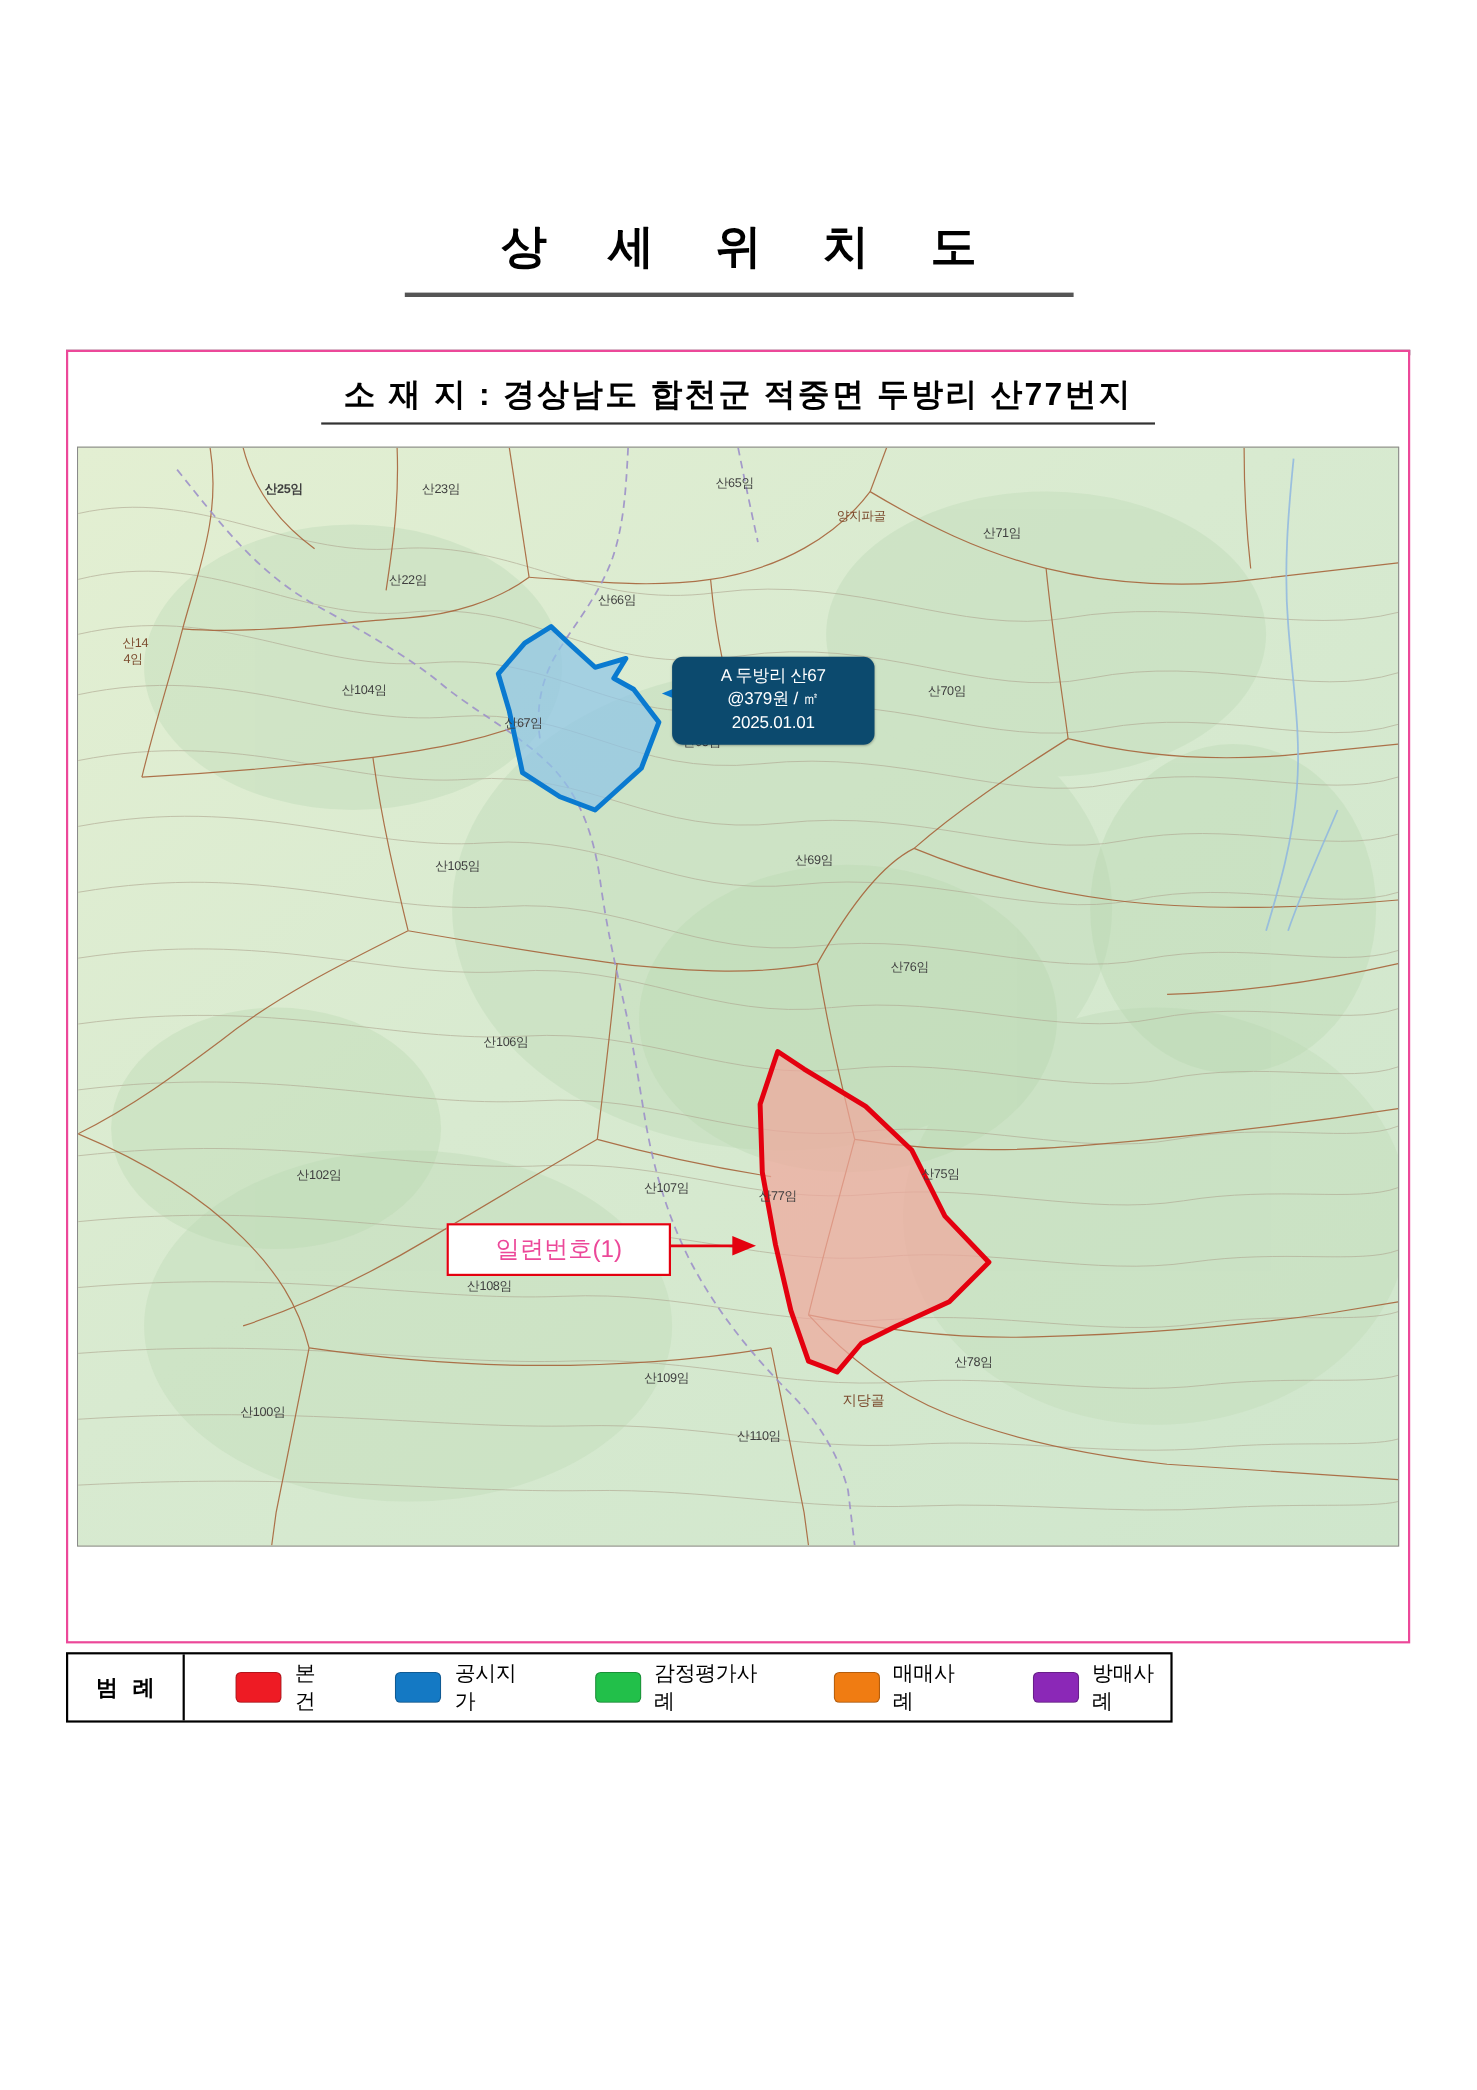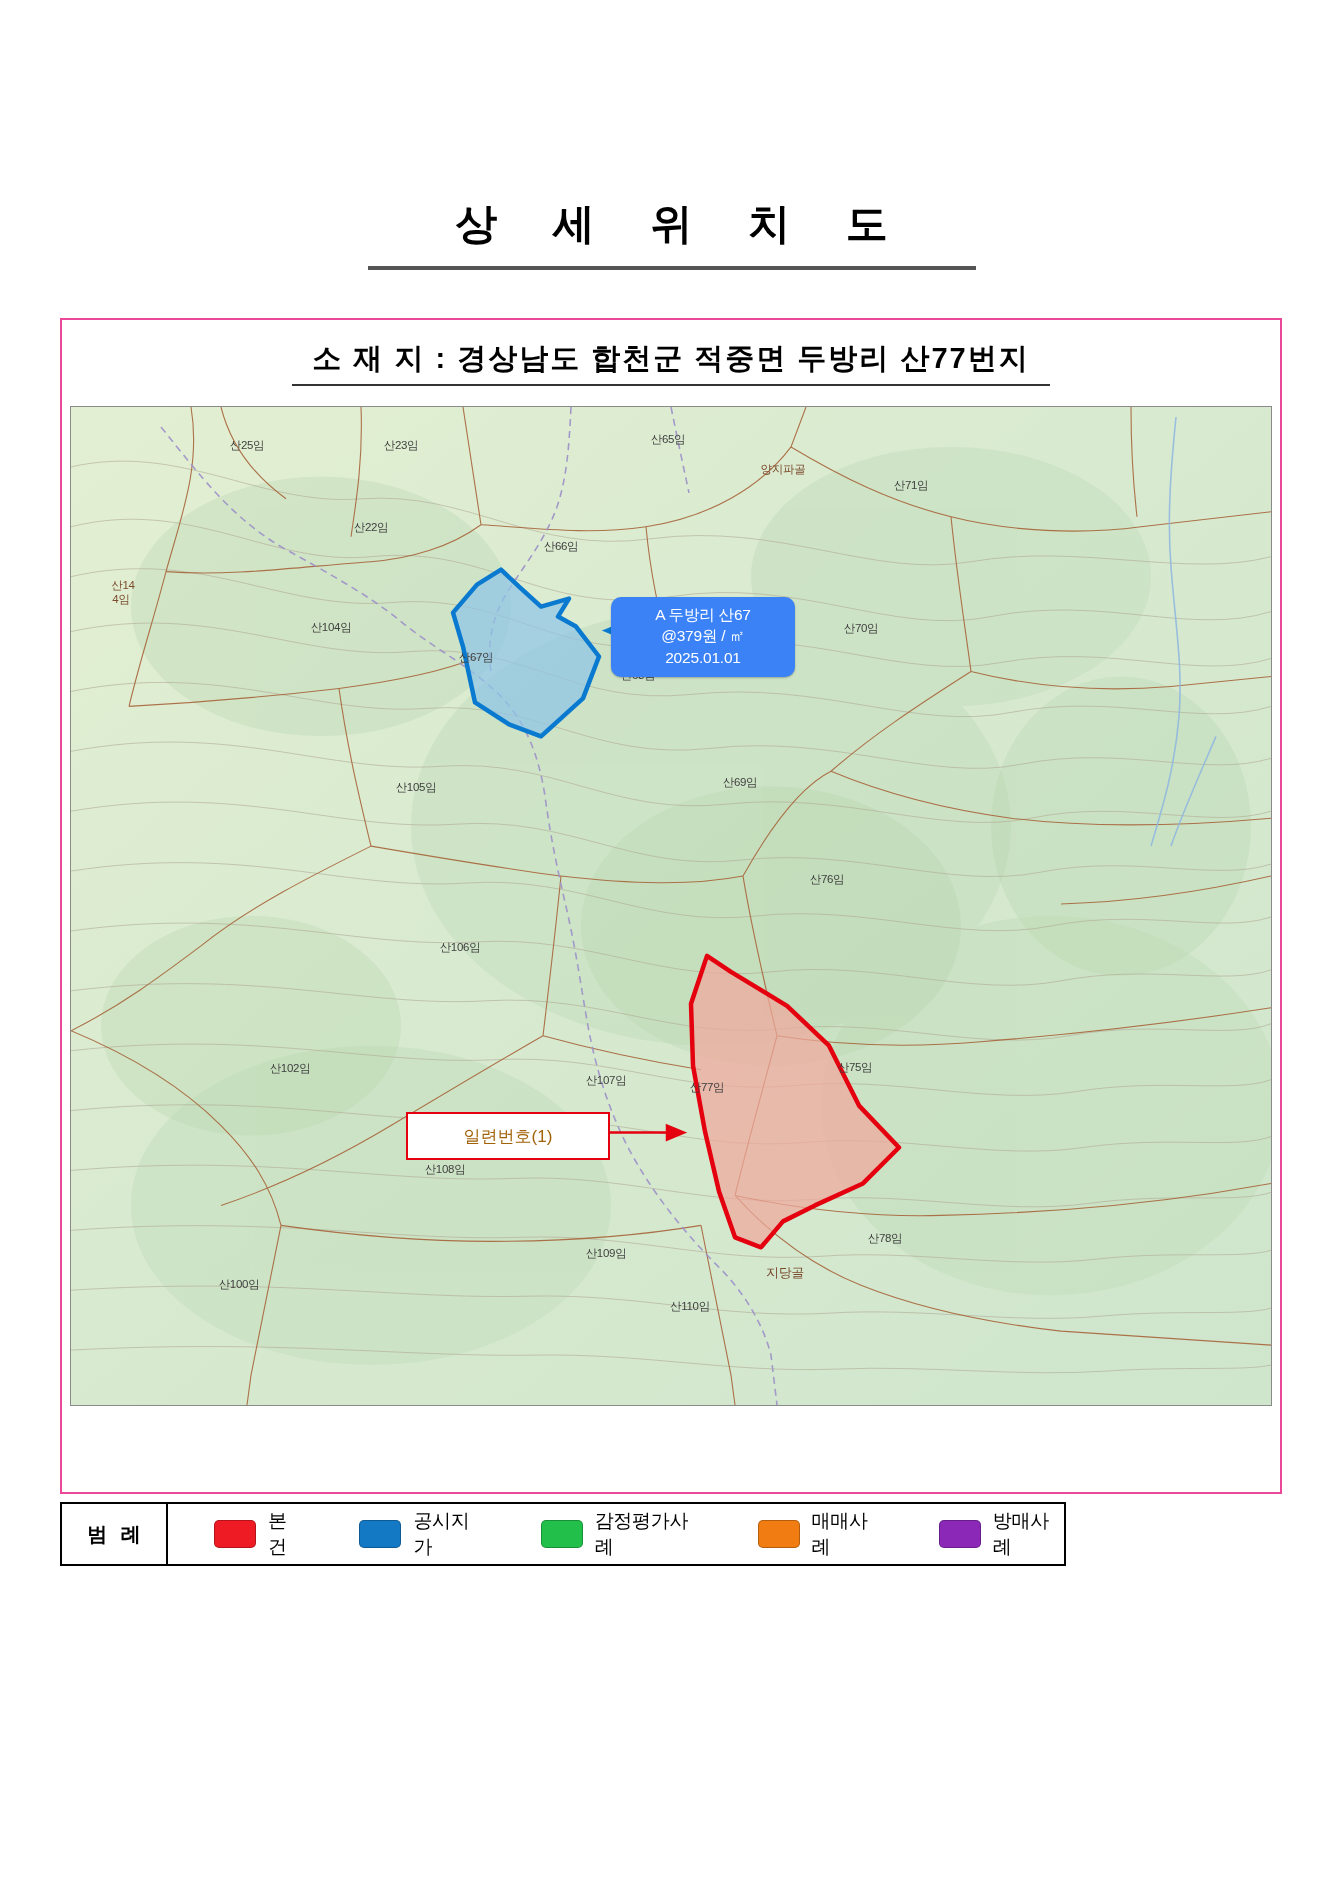--- a/index.html
+++ b/index.html
@@ -109,41 +109,41 @@
   }
   .plabel.brown { color: #7b4a2d; }
 
   
   .callout-blue {
     position: absolute;
     left: 540px;
     top: 190px;
     width: 172px;
     padding: 7px 6px 9px 6px;
-    background: #3b82f6;
+    background: #0c4a6e;
     border-radius: 10px;
     color: #fff;
     text-align: center;
     font-size: 15.5px;
     line-height: 1.38;
     letter-spacing: -0.2px;
     box-shadow: 0 1px 2px rgba(0,0,0,0.25);
   }
 
   
   .seq-box {
     position: absolute;
     left: 335px;
     top: 705px;
     width: 200px;
     height: 44px;
     border: 2px solid #e4000f;
     background: #fff;
-    color: #a16207;
-    font-size: 17px;
+    color: #ec4899;
+    font-size: 22px;
     display: flex;
     align-items: center;
     justify-content: center;
     letter-spacing: 0px;
   }
 
   
   .notice {
     position: absolute;
     left: 74px;
@@ -316,21 +316,21 @@
       </g>
 
       <path d="M636,550 L660,566 L716,600 L758,640 L788,700 L828,742 L792,778 L744,800 L712,816 L690,842 L664,832 L648,786 L634,726 L622,660 L620,598 Z" fill="#f0a79c" fill-opacity="0.72" stroke="#e4000f" stroke-width="4.5" stroke-linejoin="round"></path>
 
       <g stroke="#e4000f" stroke-width="2.5" fill="#e4000f">
         <line x1="538" y1="727" x2="600" y2="727"></line>
         <polygon points="613,727 596,720 596,734"></polygon>
       </g>
     </svg>
 
-    <div class="plabel" style="left:176px; top:38px;">산25임</div>
+    <div class="plabel" style="left:187px; top:38px;font-weight:bold;">산25임</div>
     <div class="plabel" style="left:330px; top:38px;">산23임</div>
     <div class="plabel" style="left:597px; top:32px;">산65임</div>
     <div class="plabel brown" style="left:712px; top:62px;">양지파골</div>
     <div class="plabel" style="left:840px; top:78px;">산71임</div>
     <div class="plabel" style="left:300px; top:120px;">산22임</div>
     <div class="plabel" style="left:490px; top:139px;text-align:center;">산66임</div>
     <div class="plabel brown" style="left:52px; top:178px;">산14</div>
     <div class="plabel brown" style="left:50px; top:192px;">4임</div>
     <div class="plabel" style="left:260px; top:220px;">산104임</div>
     <div class="plabel" style="left:405px; top:250px;">산67임</div>

